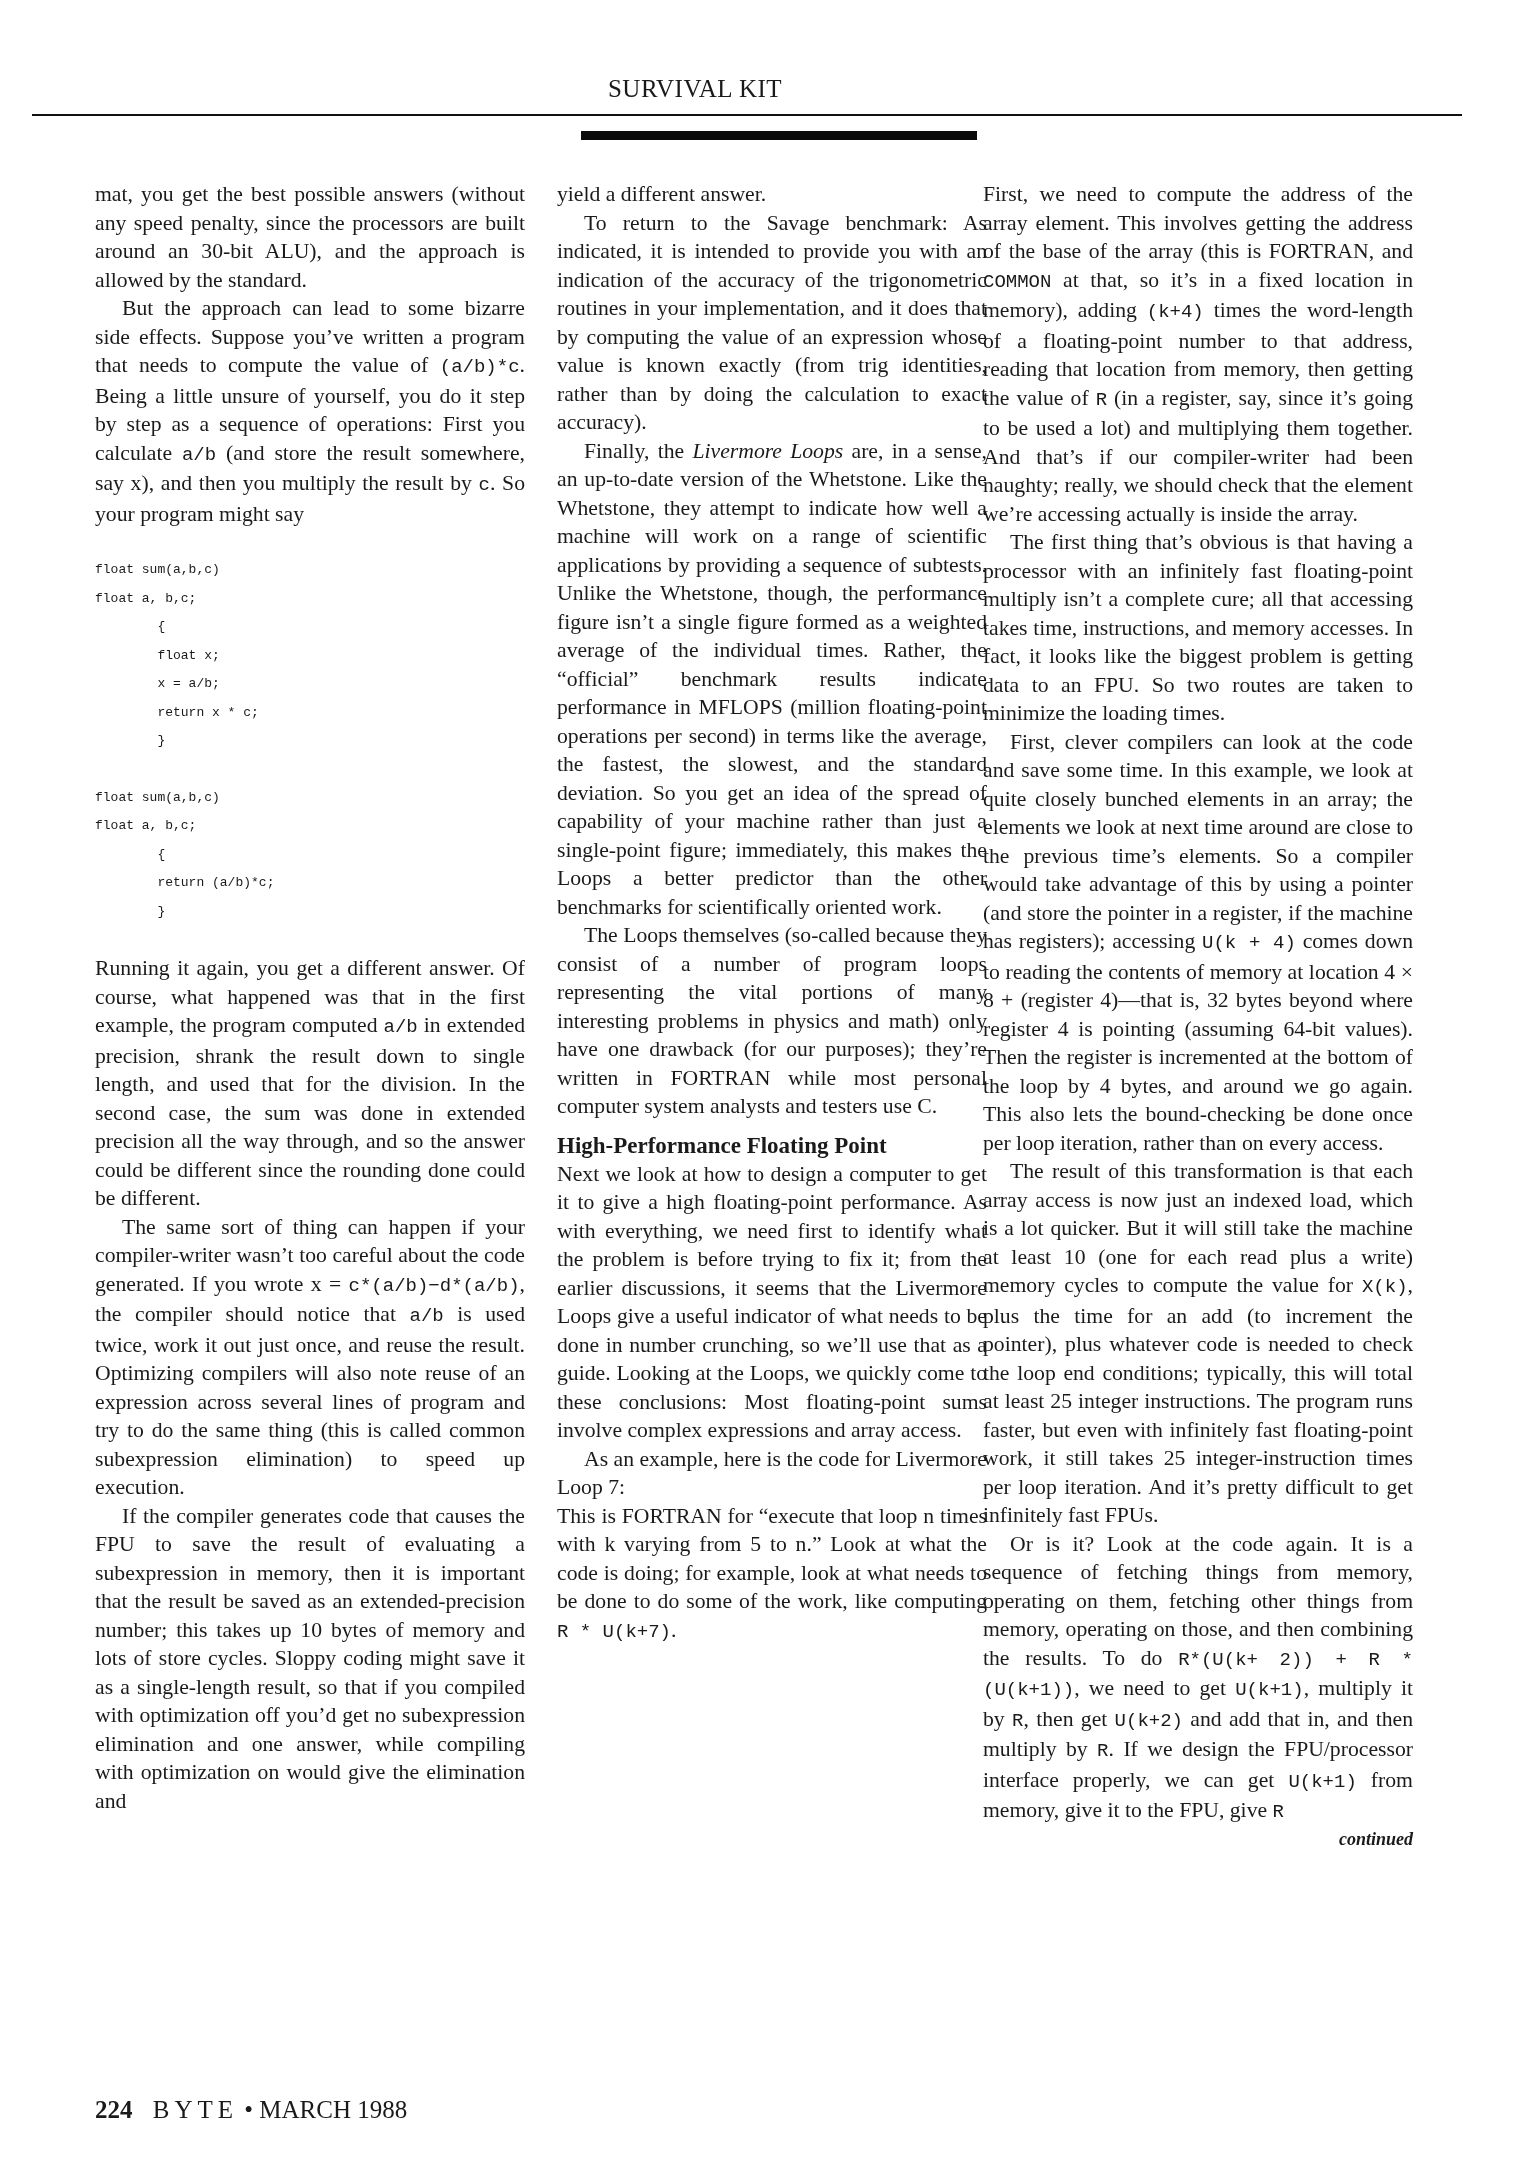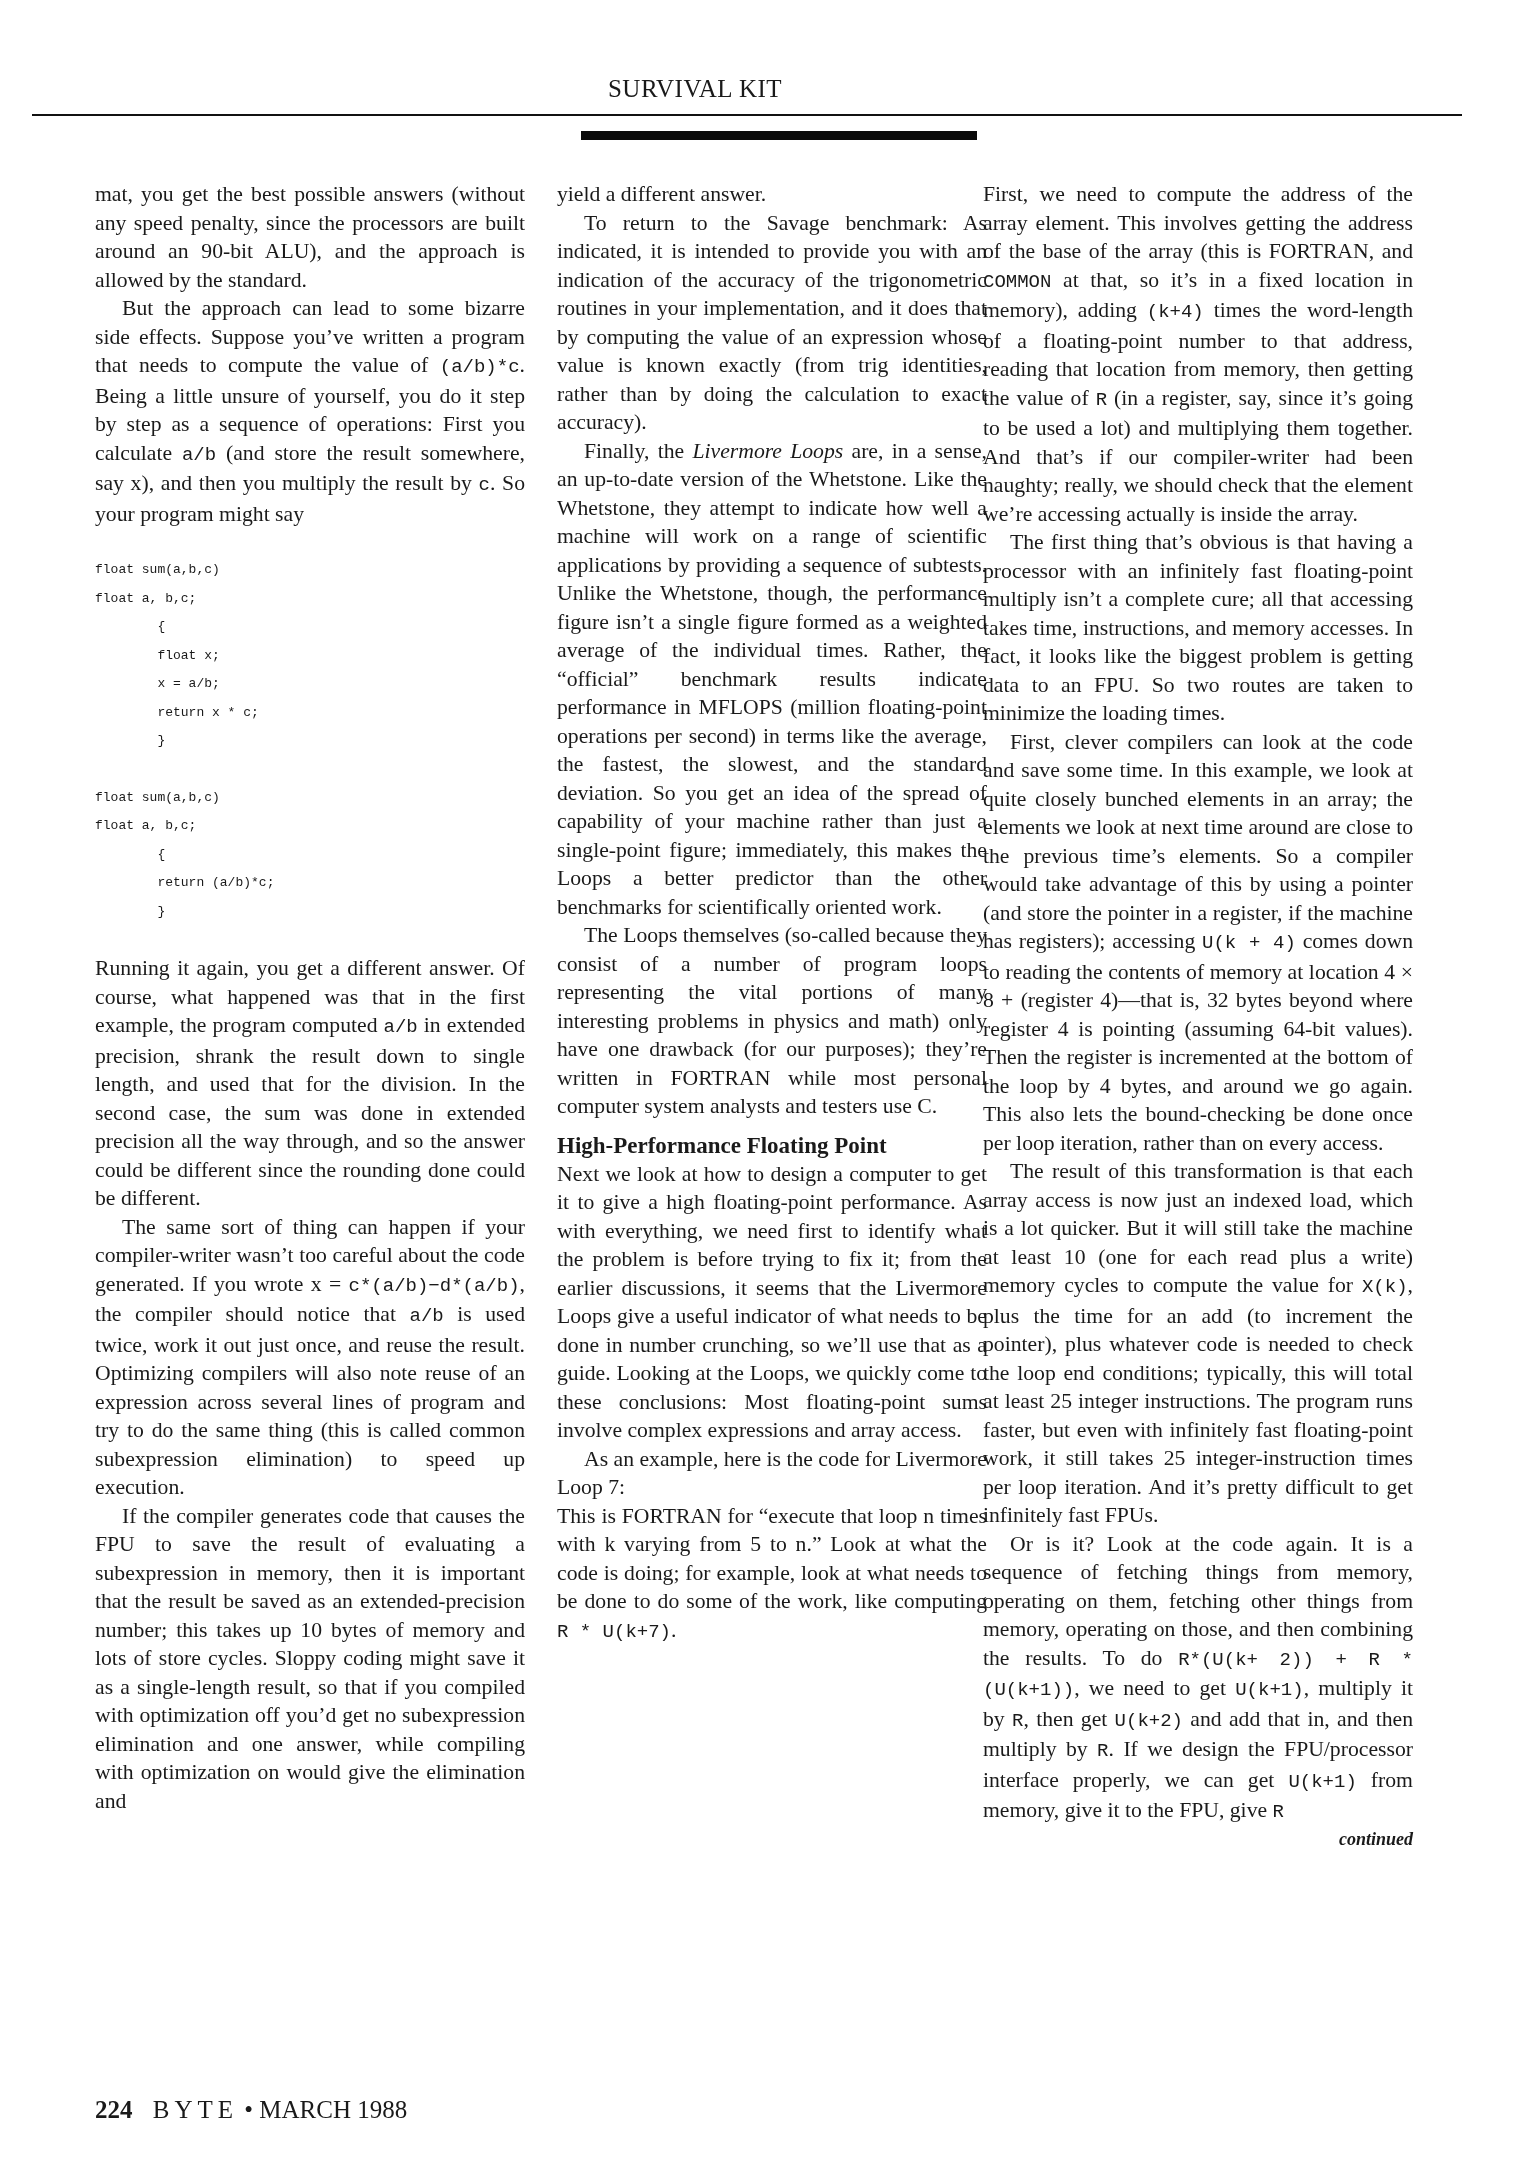--- a/index.html
+++ b/index.html
@@ -54,21 +54,21 @@
     em { font-style: italic; }
   </style>
 </head>
 <body>
 
 <div class="header-title">SURVIVAL KIT</div>
 <div class="header-rule"></div>
 <div class="header-bar"></div>
 
 <div class="col col-1">
-  <p>mat, you get the best possible answers (without any speed penalty, since the processors are built around an 90-bit ALU), and the approach is allowed by the standard.</p>
+  <p>mat, you get the best possible answers (without any speed penalty, since the processors are built around an 30-bit ALU), and the approach is allowed by the standard.</p>
   <p class="indent"><span>But the approach can lead to some bizarre side effects. Suppose you’ve written a program that needs to compute the value of </span><span class="mono">(a/b)*c</span><span>. Being a little unsure of yourself, you do it step by step as a sequence of operations: First you calculate </span><span class="mono">a/b</span><span> (and store the result somewhere, say </span><span>x</span><span>), and then you multiply the result by </span><span class="mono">c</span><span>. So your program might say</span></p>
   <pre class="code">float sum(a,b,c)
 float a, b,c;
         {
         float x;
         x = a/b;
         return x * c;
         }</pre>
   <pre class="code">float sum(a,b,c)
 float a, b,c;

